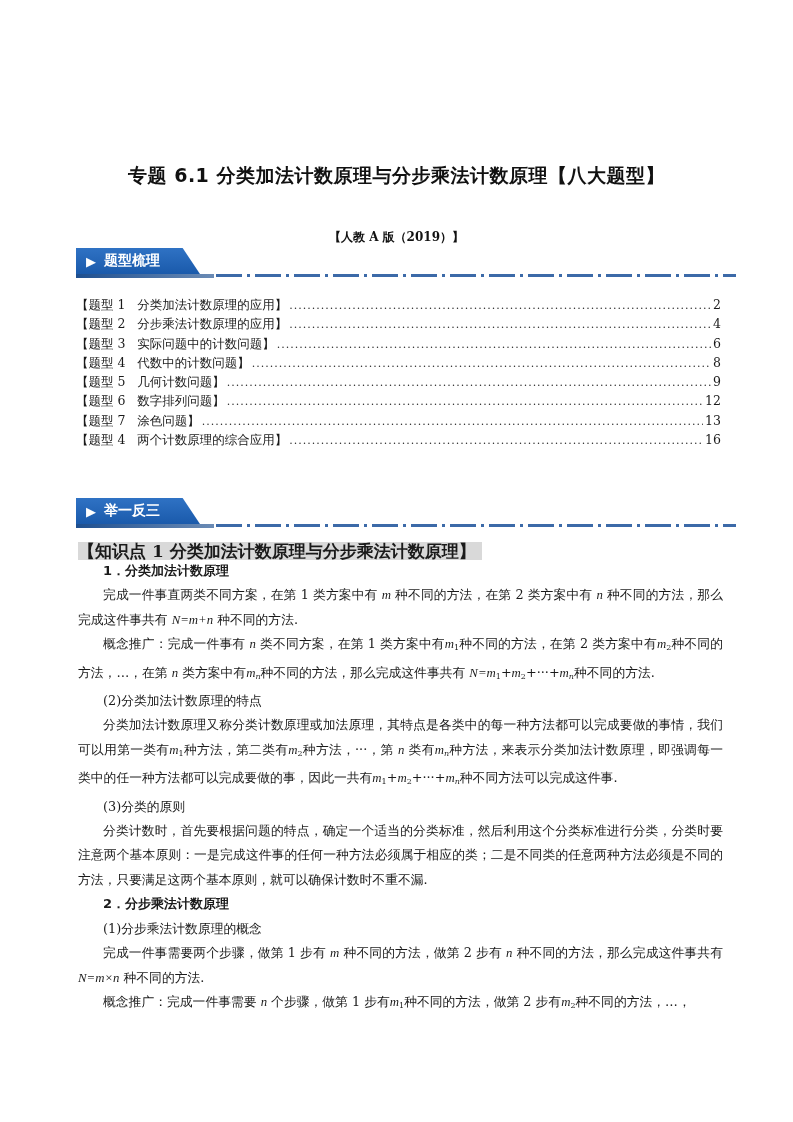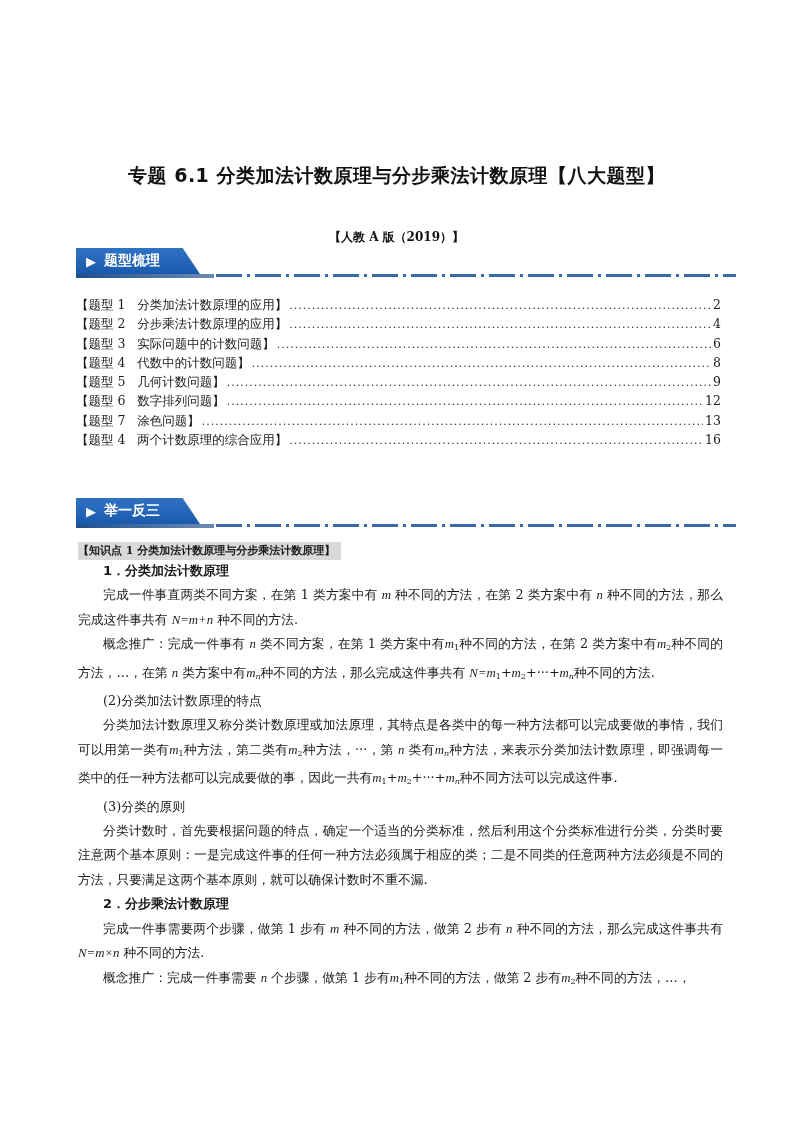--- a/index.html
+++ b/index.html
@@ -52,21 +52,21 @@
   .toc-row .dots {
     flex: 1; overflow: hidden; white-space: nowrap; margin: 0 2px;
     color: #333; letter-spacing: 1px; font-size: 11px;
   }
   .toc-row .dots::before { content: "................................................................................................................................................................................................................................"; }
   .toc-row .pg { white-space: nowrap; }
 
   
   .kp {
     position: absolute; left: 78px; top: 497px; height: 18px; padding-right: 6px;
-    background: #d9d9d9; font-size: 11px; font-weight: bold; line-height: 18px;
+    background: #d9d9d9; font-size: 17px; font-weight: bold; line-height: 18px;
   }
   .body { position: absolute; left: 78px; top: 514px; width: 645px; }
   .p { font-size: 12.8px; line-height: 24.4px; text-align: justify; margin: 0; }
   .p.ind { text-indent: 25px; }
   .p.h { font-weight: bold; font-family: "DejaVu Sans", "Liberation Sans", sans-serif; font-size: 13px; text-indent: 25px; }
   .p.sub { text-indent: 25px; }
   i.v { font-style: italic; font-family: "Liberation Serif", serif; }
   sub { font-size: 8px; vertical-align: -2px; }
 </style>
 </head>
@@ -148,18 +148,19 @@
     <p class="p ind"><span>概念推广：完成一件事有 </span><i class="v">n</i><span> 类不同方案，在第 1 类方案中有</span><i class="v">m</i><sub>1</sub><span>种不同的方法，在第 2 类方案中有</span><i class="v">m</i><sub>2</sub><span>种不同的方法，…，在第 </span><i class="v">n</i><span> 类方案中有</span><i class="v">m</i><sub><i>n</i></sub><span>种不同的方法，那么完成这件事共有 </span><i class="v">N=</i><i class="v">m</i><sub>1</sub><span>+</span><i class="v">m</i><sub>2</sub><span>+···+</span><i class="v">m</i><sub><i>n</i></sub><span>种不同的方法.</span></p>
 
     <p class="p sub">(2)分类加法计数原理的特点</p>
 
     <p class="p ind"><span>分类加法计数原理又称分类计数原理或加法原理，其特点是各类中的每一种方法都可以完成要做的事情，我们可以用第一类有</span><i class="v">m</i><sub>1</sub><span>种方法，第二类有</span><i class="v">m</i><sub>2</sub><span>种方法，···，第 </span><i class="v">n</i><span> 类有</span><i class="v">m</i><sub><i>n</i></sub><span>种方法，来表示分类加法计数原理，即强调每一类中的任一种方法都可以完成要做的事，因此一共有</span><i class="v">m</i><sub>1</sub><span>+</span><i class="v">m</i><sub>2</sub><span>+···+</span><i class="v">m</i><sub><i>n</i></sub><span>种不同方法可以完成这件事.</span></p>
 
     <p class="p sub">(3)分类的原则</p>
     <p class="p ind">分类计数时，首先要根据问题的特点，确定一个适当的分类标准，然后利用这个分类标准进行分类，分类时要注意两个基本原则：一是完成这件事的任何一种方法必须属于相应的类；二是不同类的任意两种方法必须是不同的方法，只要满足这两个基本原则，就可以确保计数时不重不漏.</p>
 
     <p class="p h">2．分步乘法计数原理</p>
+    <p class="p sub">(1)分步乘法计数原理的概念</p>
 
     <p class="p ind"><span>完成一件事需要两个步骤，做第 1 步有 </span><i class="v">m</i><span> 种不同的方法，做第 2 步有 </span><i class="v">n</i><span> 种不同的方法，那么完成这件事共有 </span><i class="v">N=m×n</i><span> 种不同的方法.</span></p>
 
     <p class="p ind"><span>概念推广：完成一件事需要 </span><i class="v">n</i><span> 个步骤，做第 1 步有</span><i class="v">m</i><sub>1</sub><span>种不同的方法，做第 2 步有</span><i class="v">m</i><sub>2</sub><span>种不同的方法，…，</span></p>
   </div>
 </div>
 
 </body></html>

